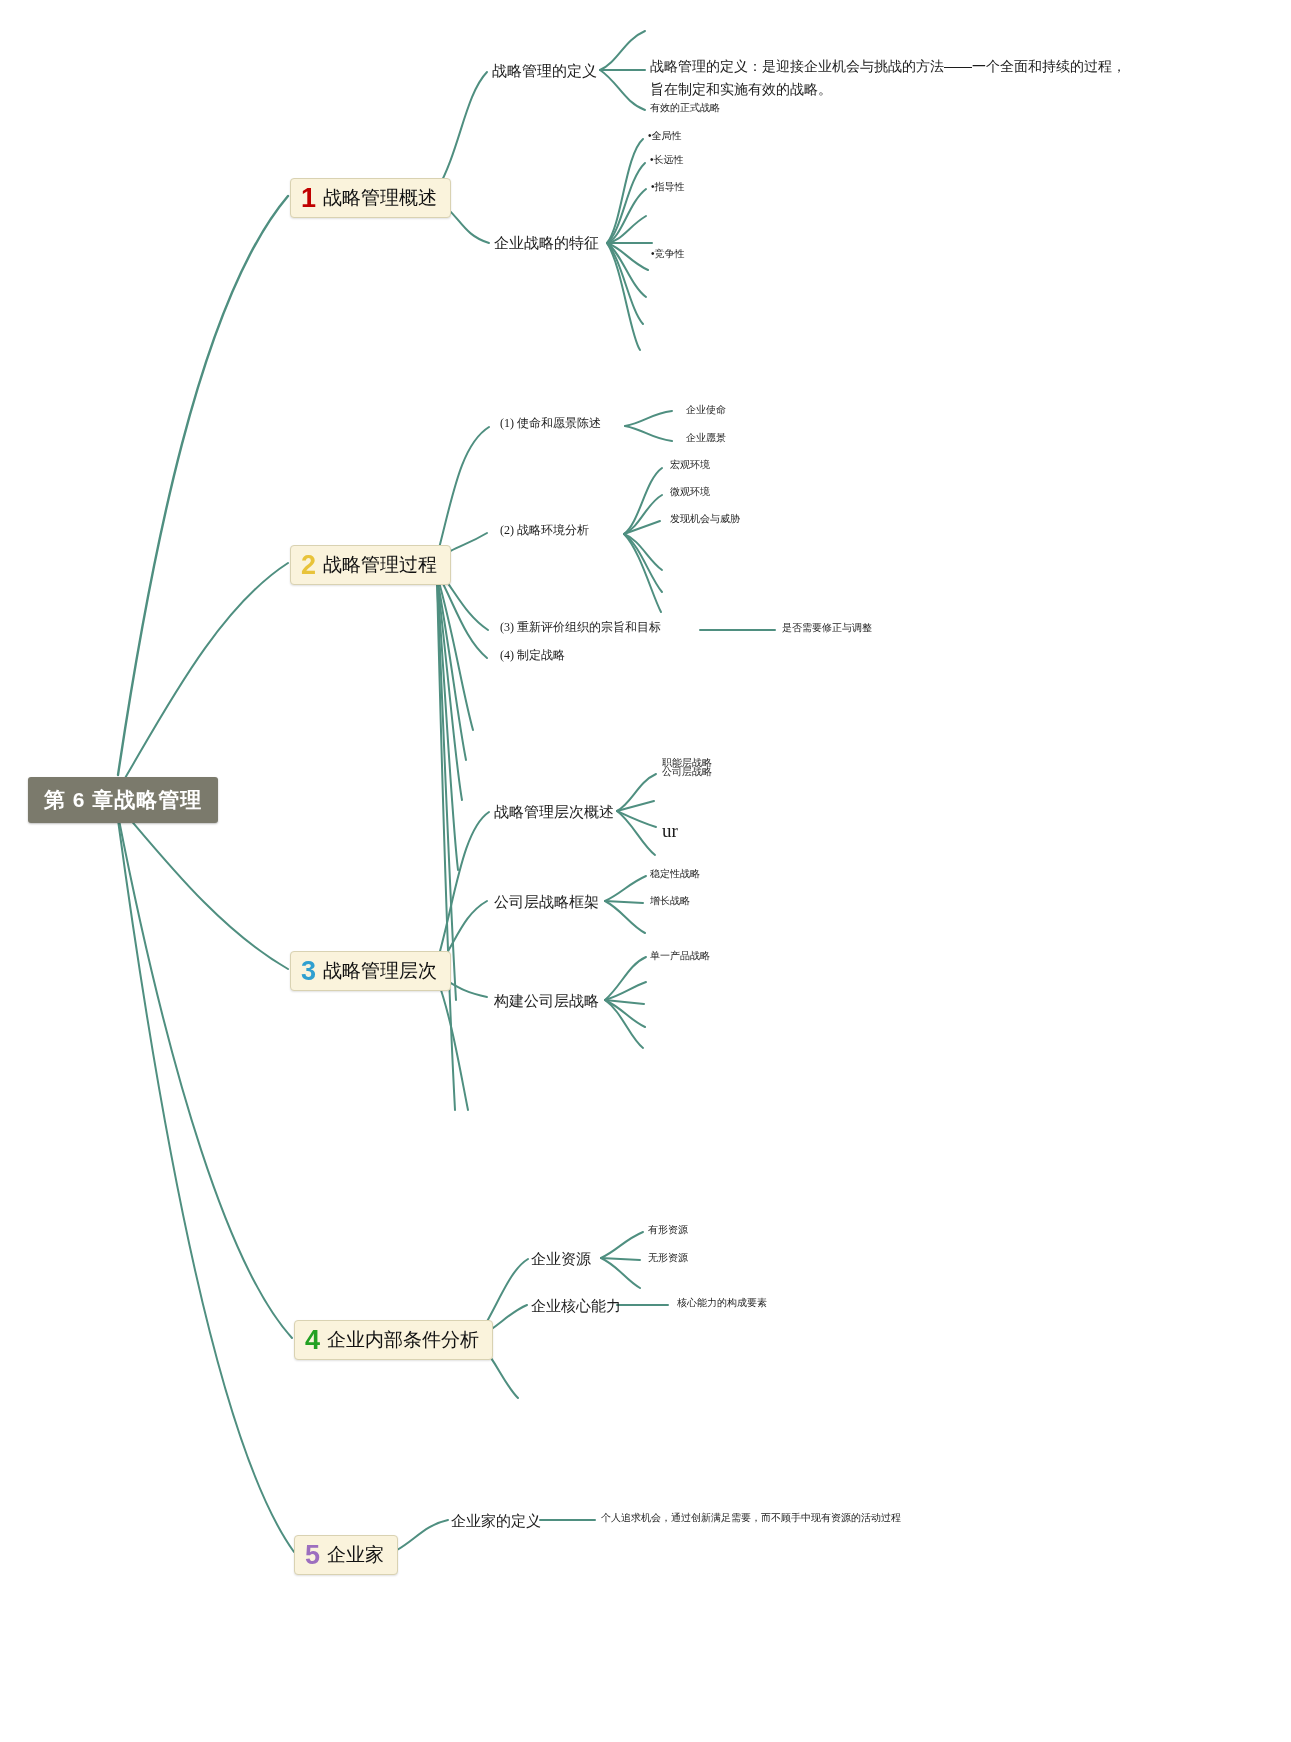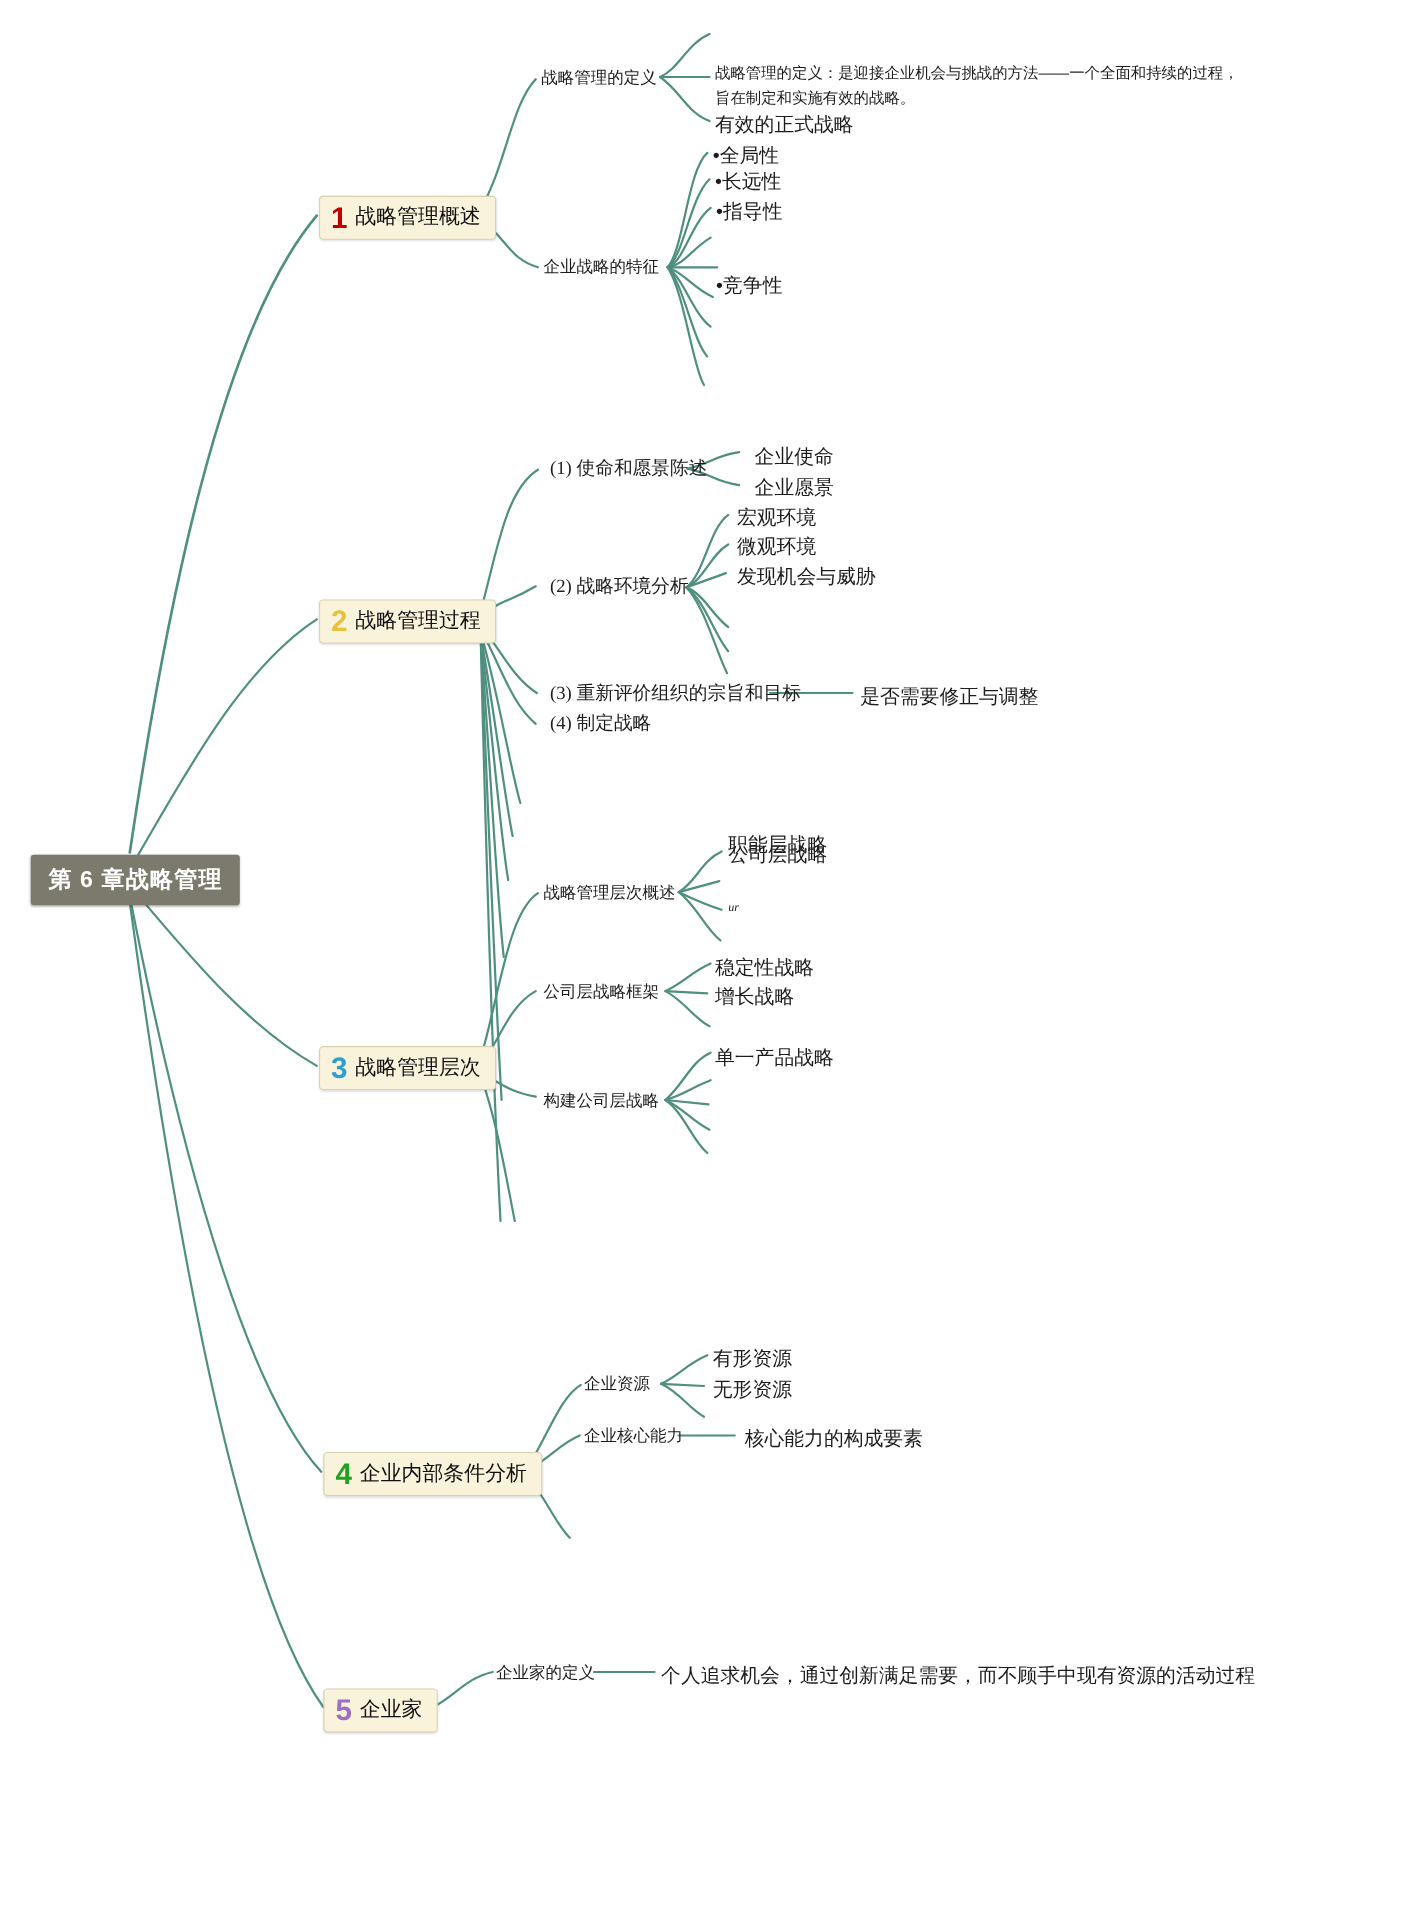--- a/index.html
+++ b/index.html
@@ -21,24 +21,24 @@
     background:#faf3dc;border:1px solid #d9d2b2;border-radius:4px;
     padding:5px 13px 6px 10px;font-size:19px;display:flex;align-items:center;gap:7px;
     box-shadow:0 1px 2px rgba(0,0,0,.12);
   }
   .chapter .num{font-size:27px;font-weight:bold;line-height:1;position:relative;top:1px;}
   .chapter .ttl{font-size:19px;color:#111;}
 
   
   .l2{font-size:15px;color:#1c1c1c;}
   
-  .l3{font-size:18px;color:#1c1c1c;}
-  .l3.serif{font-family:"Liberation Serif","DejaVu Serif",serif;font-size:11px;font-style:italic;}
+  .l3{font-size:10px;color:#1c1c1c;}
+  .l3.serif{font-family:"Liberation Serif","DejaVu Serif",serif;font-size:19px;}
   .para{font-size:14px;line-height:1.62;white-space:normal;width:470px;}
-  .numbered{font-family:"Liberation Serif","DejaVu Serif",serif;font-size:17px;}
+  .numbered{font-family:"Liberation Serif","DejaVu Serif",serif;font-size:12px;}
 </style>
 </head>
 <body>
 
 <div id="canvas">
 
   <svg class="links" viewBox="0 0 1291 1742" xmlns="http://www.w3.org/2000/svg">
     <g fill="none" stroke="#4f8f80" stroke-width="2" stroke-linecap="round">
 
       <path d="M118 775 C 150 560, 200 300, 288 196" stroke-width="2.4"></path>

